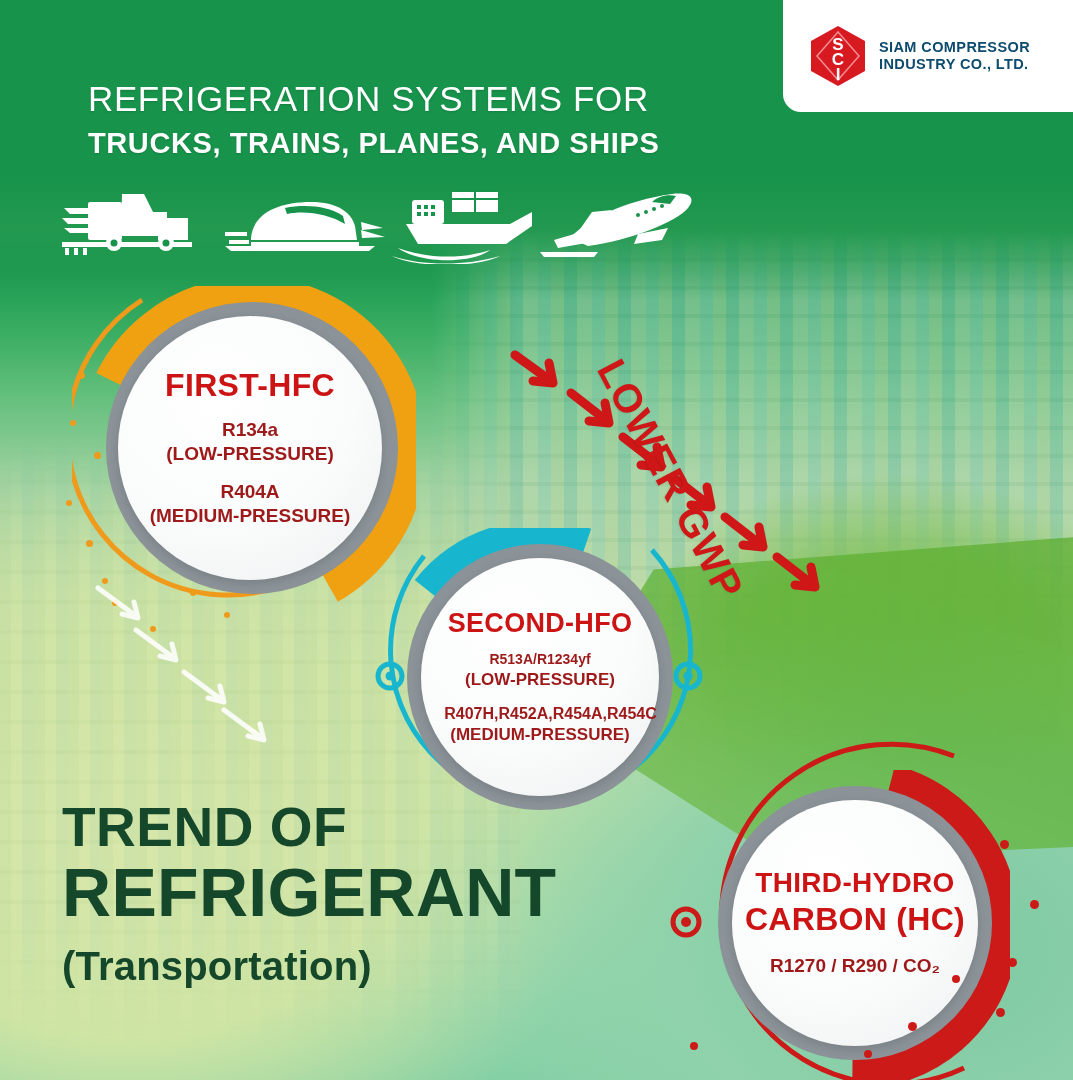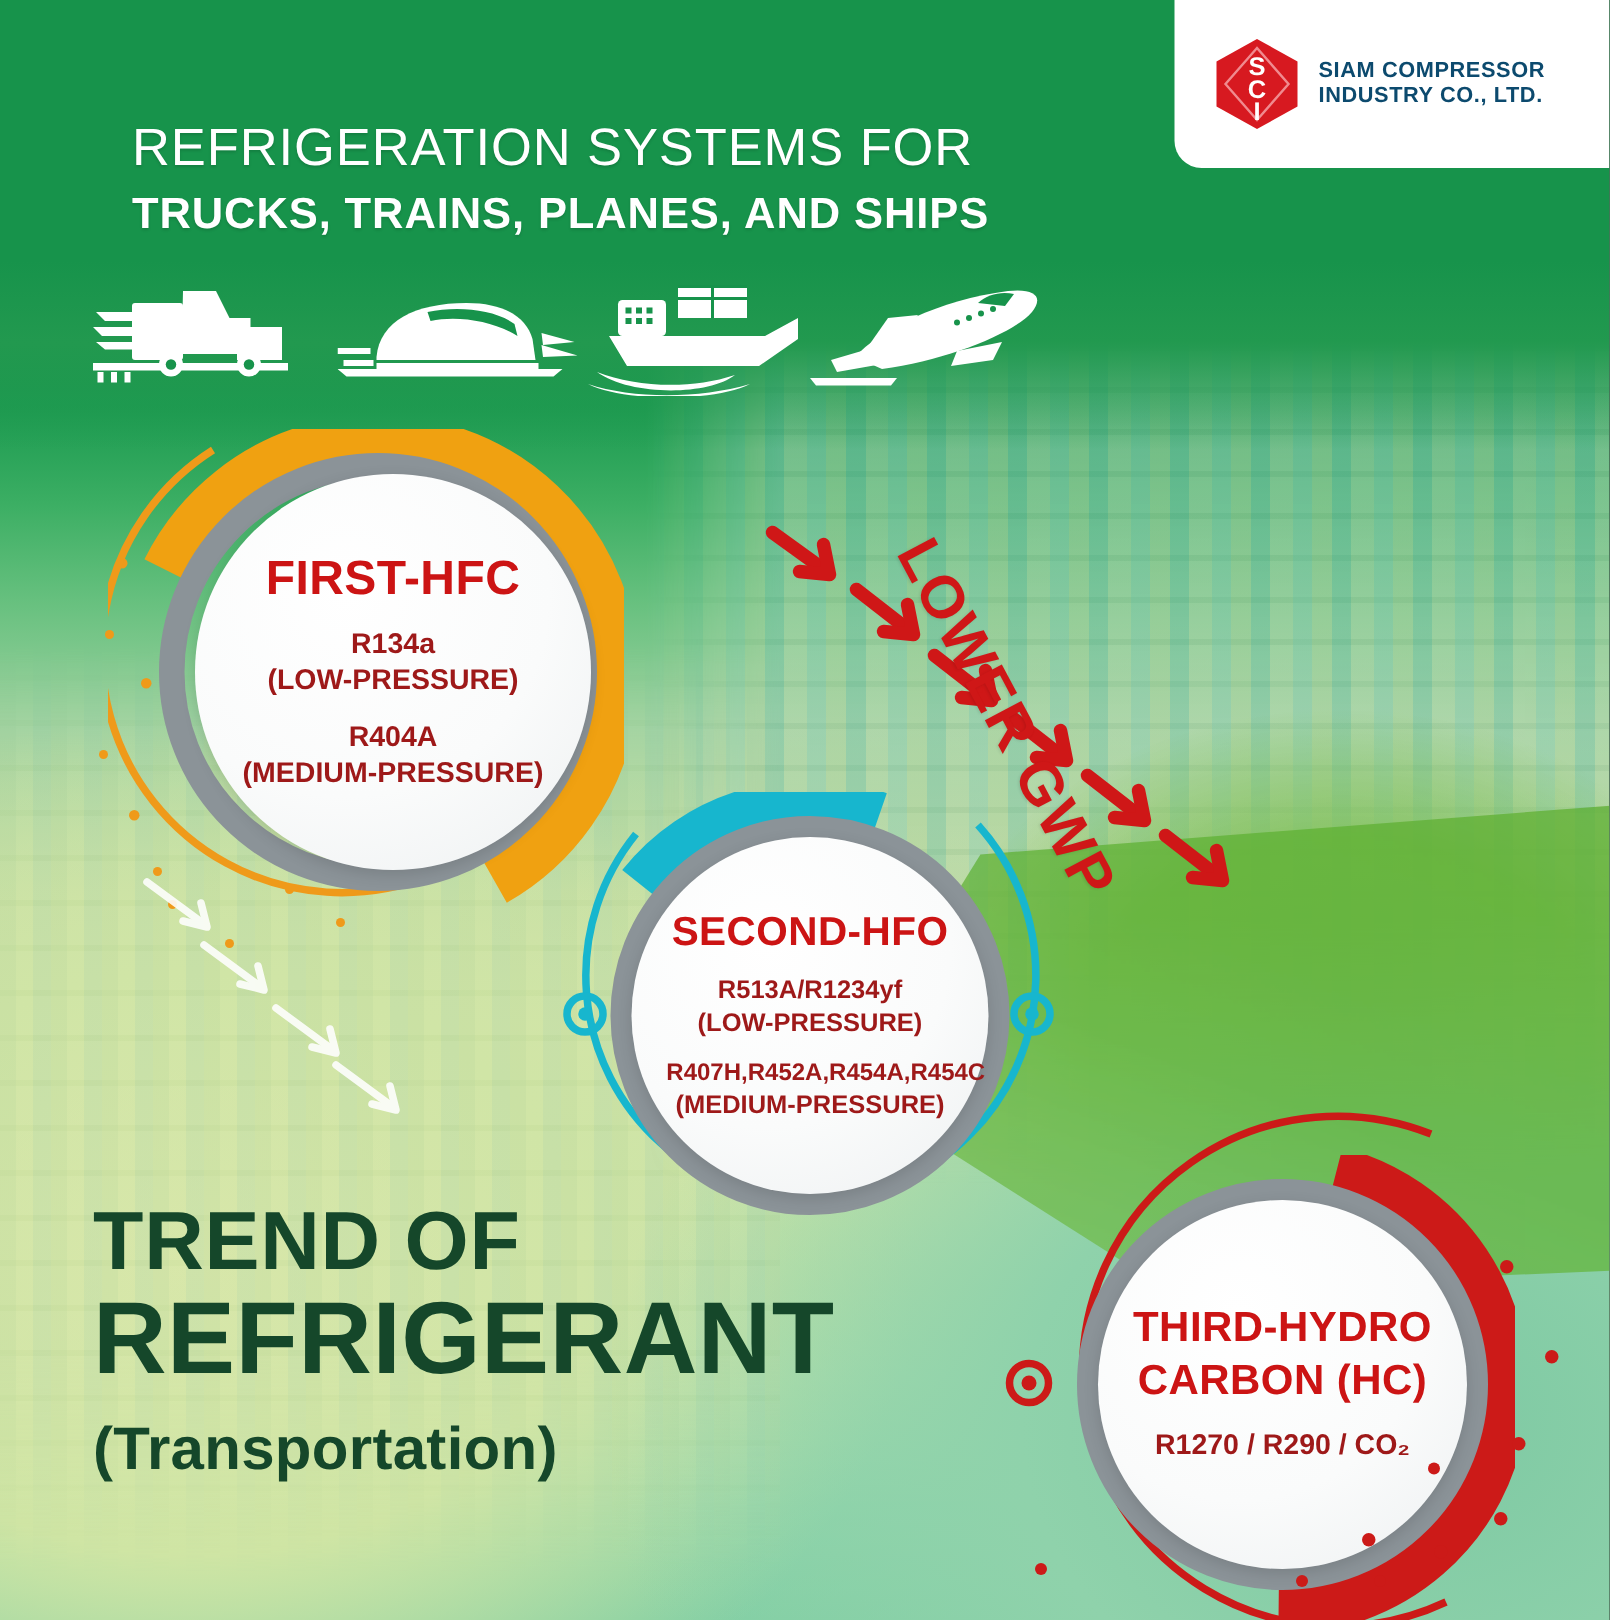--- a/index.html
+++ b/index.html
@@ -283,21 +283,21 @@
       <circle cx="317" cy="170" r="12" fill="none" stroke="#ef9a1a" stroke-width="5"></circle>
       <circle cx="317" cy="170" r="4.5" fill="#ef9a1a"></circle>
     </svg>
 
     <svg style="position:absolute;left:0;top:0" width="330" height="330" viewBox="0 0 330 330">
       <path d="M165 9 A156 156 0 1 0 250 295" fill="none" stroke="#f0a111" stroke-width="36" transform="rotate(150 165 165)"></path>
     </svg>
 
     <div class="ring-gray" style="left:20px;top:16px;width:292px;height:292px;"></div>
 
-    <div class="white" style="left:44px;top:30px;width:264px;height:264px;padding:10px 16px;">
+    <div class="white" style="left:32px;top:30px;width:264px;height:264px;padding:10px 16px;">
       <div class="n-title" style="font-size:32px;">FIRST-HFC</div>
       <div style="height:16px"></div>
       <div class="n-sub" style="font-size:19px;">R134a</div>
       <div class="n-sub" style="font-size:19px;">(LOW-PRESSURE)</div>
       <div class="n-gap"></div>
       <div class="n-sub" style="font-size:19px;">R404A</div>
       <div class="n-sub" style="font-size:19px;">(MEDIUM-PRESSURE)</div>
     </div>
   </div>
 
@@ -309,41 +309,41 @@
       <circle cx="336" cy="162" r="12" fill="none" stroke="#17b6ce" stroke-width="5"></circle>
       <circle cx="336" cy="162" r="4.5" fill="#17b6ce"></circle>
     </svg>
     <svg style="position:absolute;left:0;top:0" width="300" height="300" viewBox="0 0 300 300">
       <path d="M150 8 A142 142 0 0 1 283 104" fill="none" stroke="#17b6ce" stroke-width="34" transform="rotate(-52 150 150)"></path>
     </svg>
     <div class="ring-gray" style="left:17px;top:16px;width:266px;height:266px;"></div>
     <div class="white" style="left:31px;top:30px;width:238px;height:238px;padding:8px 10px;">
       <div class="n-title" style="font-size:27px;">SECOND-HFO</div>
       <div style="height:14px"></div>
-      <div class="n-sub" style="font-size:17px;">R513A/R1234yf</div>
+      <div class="n-sub" style="font-size:14px;">R513A/R1234yf</div>
       <div class="n-sub" style="font-size:17px;">(LOW-PRESSURE)</div>
       <div class="n-gap"></div>
       <div class="n-sub" style="font-size:16px;white-space:nowrap;padding-left:21px;">R407H,R452A,R454A,R454C</div>
       <div class="n-sub" style="font-size:17px;">(MEDIUM-PRESSURE)</div>
     </div>
   </div>
 
   <div class="node" style="left:700px;top:770px;width:310px;height:310px;">
     <svg style="position:absolute;left:-36px;top:-36px" width="382" height="382" viewBox="0 0 382 382">
       <path d="M290 22 A170 170 0 1 0 300 334" fill="none" stroke="#cc1a18" stroke-width="5"></path>
       <circle cx="22" cy="188" r="13" fill="none" stroke="#cc1a18" stroke-width="5"></circle>
       <circle cx="22" cy="188" r="5" fill="#cc1a18"></circle>
     </svg>
     <svg style="position:absolute;left:0;top:0" width="310" height="310" viewBox="0 0 310 310">
       <path d="M155 8 A147 147 0 0 1 188 298" fill="none" stroke="#cc1a18" stroke-width="36" transform="rotate(14 155 155)"></path>
     </svg>
     <div class="ring-gray" style="left:18px;top:16px;width:274px;height:274px;"></div>
     <div class="white" style="left:32px;top:30px;width:246px;height:246px;padding:8px 12px;">
       <div class="n-title" style="font-size:28px;">THIRD-HYDRO</div>
-      <div class="n-title" style="font-size:28px;margin-top:5px;">CARBON (HC)</div>
+      <div class="n-title" style="font-size:32px;margin-top:5px;">CARBON (HC)</div>
       <div style="height:18px"></div>
       <div class="n-sub" style="font-size:19px;">R1270 / R290 / CO₂</div>
     </div>
   </div>
 
   <div>
     <div class="dot" style="left:1000px;top:840px;width:9px;height:9px;background:#cc1a18;"></div>
     <div class="dot" style="left:1030px;top:900px;width:9px;height:9px;background:#cc1a18;"></div>
     <div class="dot" style="left:1008px;top:958px;width:9px;height:9px;background:#cc1a18;"></div>
     <div class="dot" style="left:996px;top:1008px;width:9px;height:9px;background:#cc1a18;"></div>

